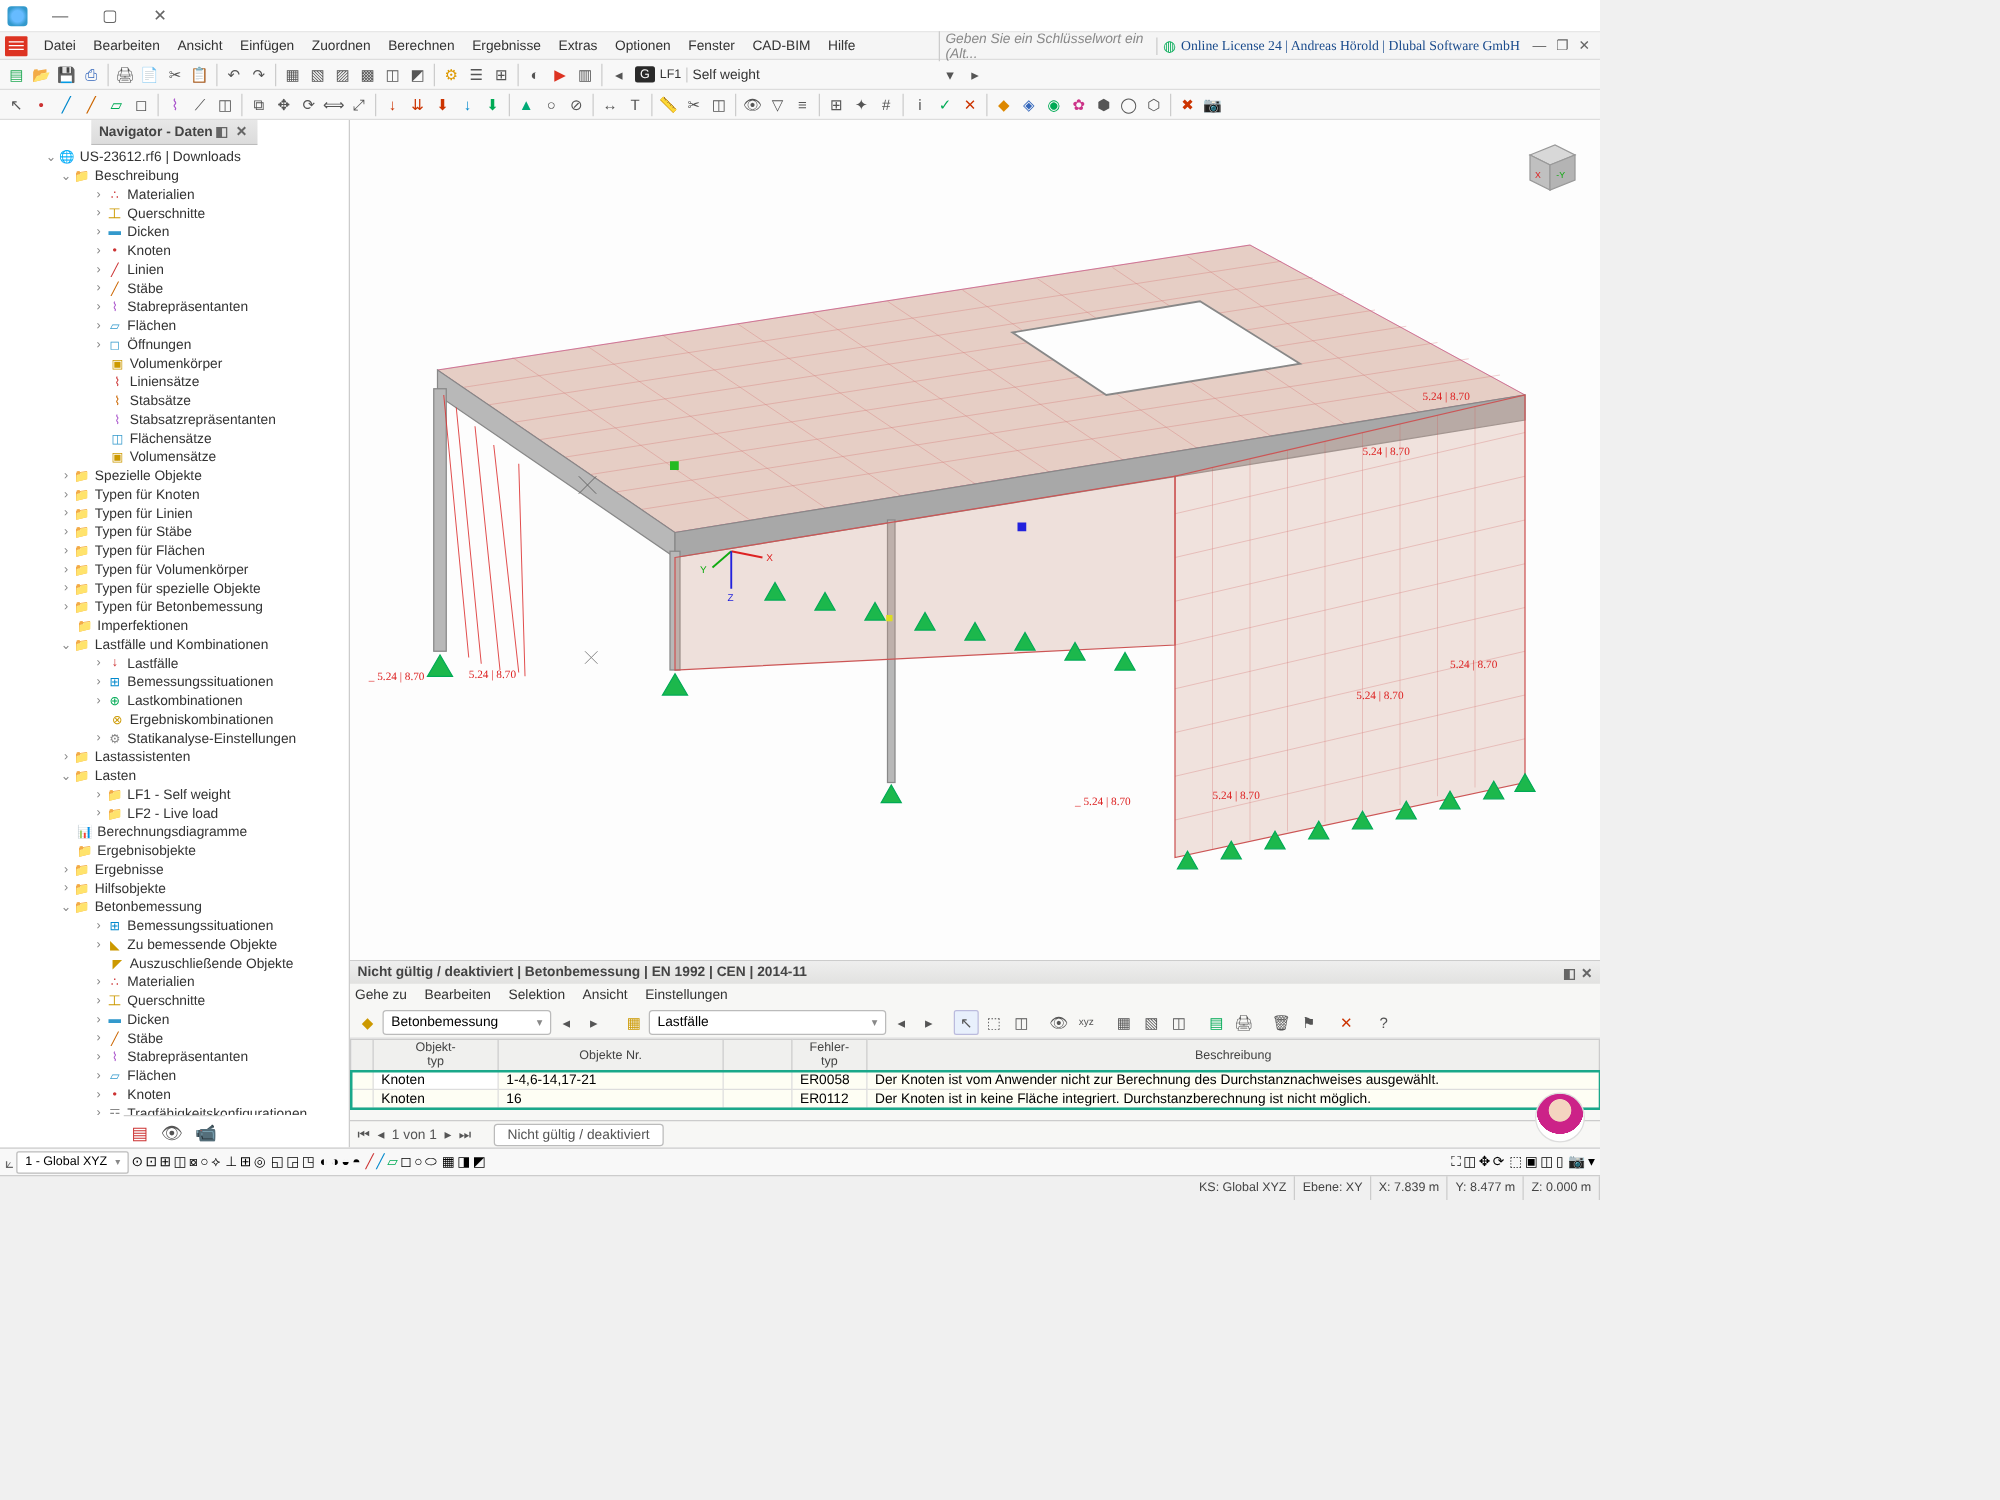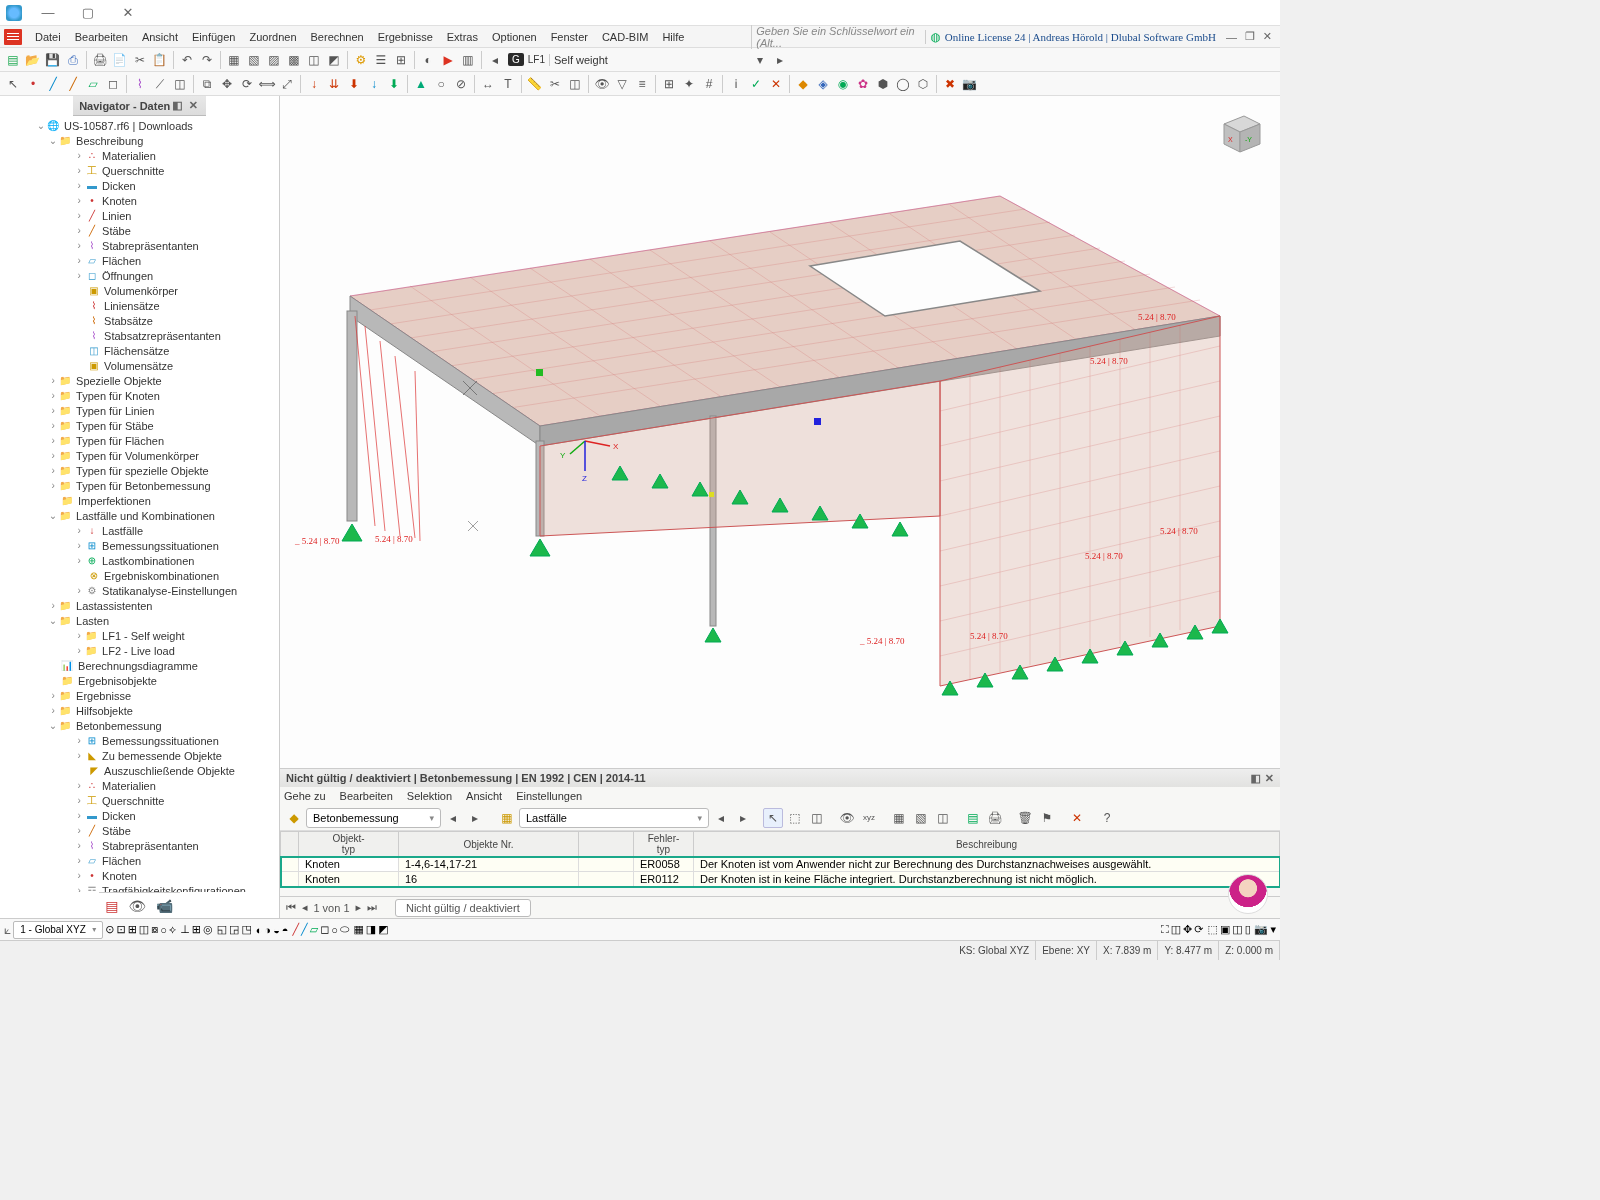--- a/index.html
+++ b/index.html
@@ -218,21 +218,21 @@
       <span>Navigator - Daten</span>
       <div class="close-icons">
         <span>◧</span>
         <span>✕</span>
       </div>
     </div>
     <div class="nav-tree">
       <div class="tree-item" style="padding-left:2px">
           <span class="tw">⌄</span>
           <span class="ico">🌐</span>
-          <span>US-10587.rf6 | Downloads</span>
+          <span>US-23612.rf6 | Downloads</span>
         </div>
       <div class="tree-item" style="padding-left:14px">
           <span class="tw">⌄</span>
           <span class="ico fold">📁</span>
           <span>Beschreibung</span>
         </div>
       <div class="tree-item" style="padding-left:40px">
           <span class="tw">›</span>
           <span class="ico" style="color:#c33">∴</span>
           <span>Materialien</span>

